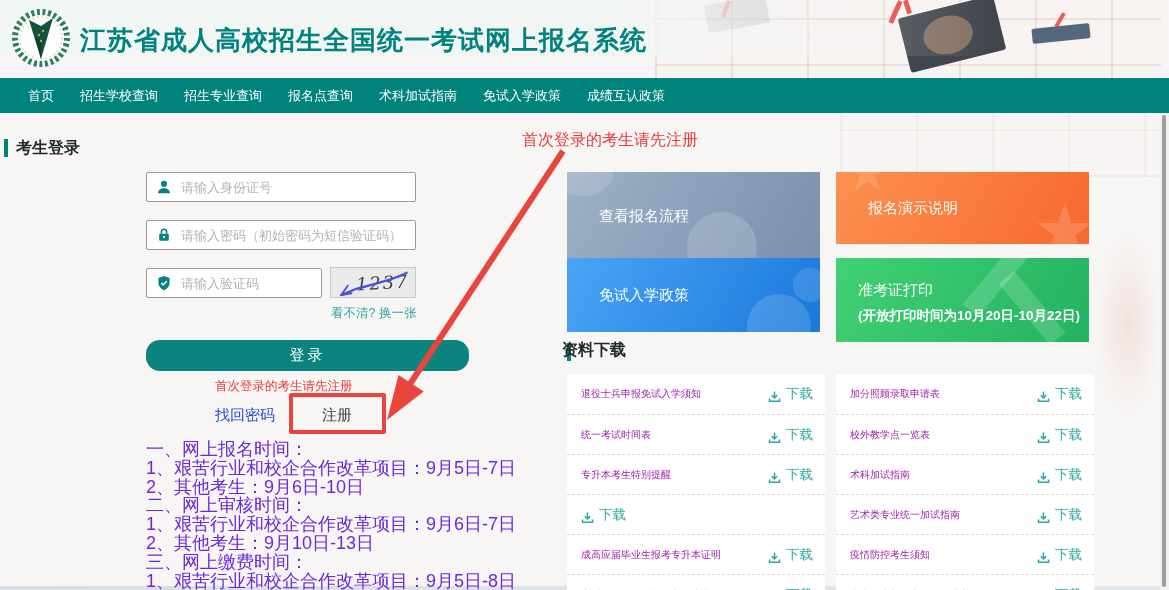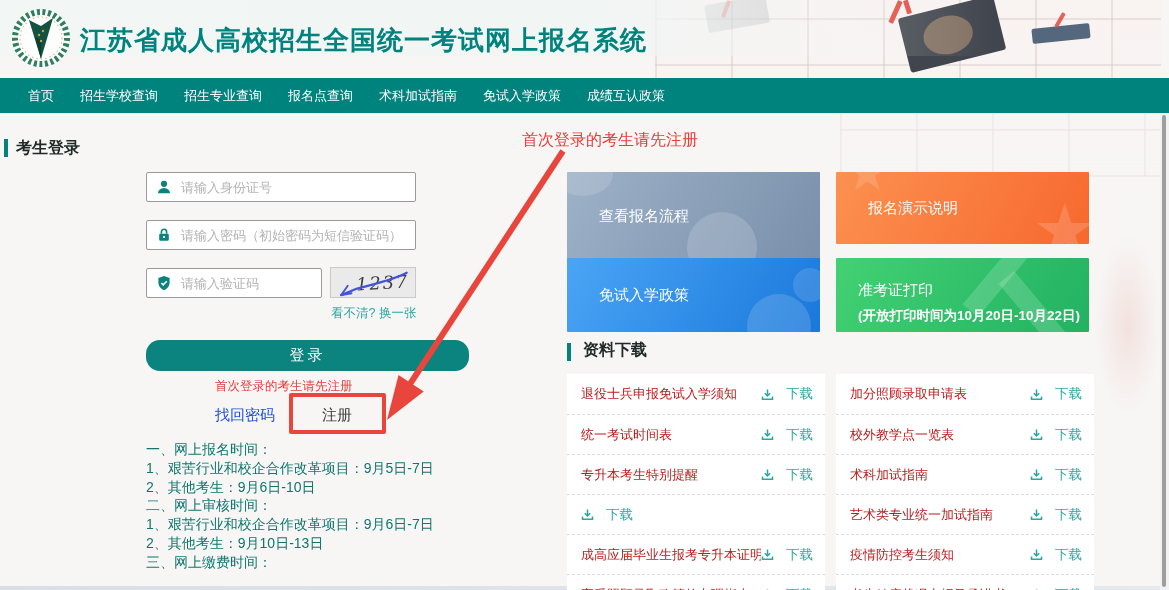--- a/index.html
+++ b/index.html
@@ -71,54 +71,54 @@
 
   .login-btn { left:146px; top:340px; width:323px; height:31px; background:#0b837e; color:#fff;
     font-size:15px; letter-spacing:3px; border:none; border-radius:14px; cursor:pointer;
     font-family:"Liberation Sans","DejaVu Sans",sans-serif; }
   .first-hint { left:215px; top:378px; font-size:12.5px; color:#e73c3c; white-space:nowrap; }
   .forgot { left:215px; top:406px; font-size:15px; color:#1d4ed8; cursor:pointer; }
   .register { left:322px; top:406px; font-size:15px; color:#3a3a3a; cursor:pointer; }
   .register-rect { left:289px; top:393px; width:97px; height:41px; border:4px solid #e8463c;
     border-radius:2px; z-index:25; pointer-events:none; }
 
-  .notice { left:146px; top:440px; font-size:14px; color:#0f766e; line-height:18.8px; white-space:nowrap; }
+  .notice { left:146px; top:440px; font-size:18px; color:#6d28d9; line-height:18.8px; white-space:nowrap; }
 
   
   .anno-text { left:522px; top:130px; font-size:16px; color:#e73c3c; z-index:30; white-space:nowrap; }
   .anno-arrow { position:absolute; left:0; top:0; z-index:30; pointer-events:none; }
 
   
   .card { position:absolute; z-index:10; width:253px; color:#fff; overflow:hidden; cursor:pointer; border-radius:1px; }
   .card .label { position:absolute; left:32px; top:50%; transform:translateY(-50%); font-size:15px; white-space:nowrap; }
   #card1 { left:567px; top:172px; height:88px; background:linear-gradient(120deg,#9db1c7,#7a90ab); }
   #card2 { left:836px; top:172px; height:72px; background:linear-gradient(120deg,#fc9150,#f7682e); }
   #card3 { left:567px; top:258px; height:74px; background:linear-gradient(120deg,#4aa5f5,#1a78db); }
-  #card4 { left:836px; top:258px; height:74px; background:linear-gradient(120deg,#42d173,#22b262); }
+  #card4 { left:836px; top:258px; height:84px; background:linear-gradient(120deg,#42d173,#22b262); }
   #card4 .label2 { position:absolute; left:22px; top:23px; font-size:15px; white-space:nowrap; }
   #card4 .sub { position:absolute; left:22px; top:49px; font-size:13.5px; font-weight:bold; white-space:nowrap; }
   .deco { position:absolute; pointer-events:none; }
   .cloud1 { left:120px; top:40px; width:70px; height:70px; border-radius:50%; background:rgba(255,255,255,.16); }
   .cloud2 { left:-14px; top:-20px; width:60px; height:44px; border-radius:50%; background:rgba(255,255,255,.14); }
   .star1 { right:-8px; bottom:-22px; font-size:72px; color:rgba(255,255,255,.16); line-height:1; }
   .star2 { left:8px; top:-26px; font-size:52px; color:rgba(255,255,255,.14); line-height:1; }
   .circ1 { left:180px; top:36px; width:64px; height:64px; border-radius:50%; background:rgba(255,255,255,.15); }
   .circ2 { left:226px; top:10px; width:34px; height:34px; border-radius:50%; background:rgba(255,255,255,.13); }
   .chev1 { left:150px; top:-18px; width:20px; height:80px; background:rgba(255,255,255,.17); transform:rotate(40deg); }
   .chev2 { left:186px; top:10px; width:20px; height:80px; background:rgba(255,255,255,.17); transform:rotate(-40deg); }
 
   
   #dl-bar { left:567px; top:343px; }
-  #dl-title { left:583px; top:340px; font-size:16px; font-weight:bold; color:#1f2a28; }
+  #dl-title { left:562px; top:340px; font-size:16px; font-weight:bold; color:#1f2a28; }
   .dl-box { position:absolute; z-index:10; top:374px; width:258px; background:#ffffff; }
   #dl-left { left:567px; } #dl-right { left:836px; }
   .dl-row { height:40px; display:flex; align-items:center; padding:0 12px 0 14px; }
   .dl-row + .dl-row { border-top:1px dashed #dcdcdc; }
-  .dl-name { flex:1; font-size:13px; color:#b91c1c; white-space:nowrap; overflow:hidden; }
-  .dl-link { display:flex; align-items:center; gap:12px; color:#2aa7a2; font-size:13.5px; cursor:pointer; white-space:nowrap; }
+  .dl-name { flex:1; font-size:10px; color:#a21caf; white-space:nowrap; overflow:hidden; }
+  .dl-link { display:flex; align-items:flex-end; gap:5px; color:#2aa7a2; font-size:13.5px; cursor:pointer; white-space:nowrap; }
 </style>
 </head>
 <body>
 
 <div class="page">
 
   <div class="bg-photo bld bld1"></div>
   <div class="bg-photo bld bld2"></div>
   <div class="bg-photo cap1"></div>
   <div class="bg-photo cap2"></div>
@@ -201,20 +201,21 @@
   <div class="z register-rect"></div>
 
   <div class="z notice">
     <div>一、网上报名时间：</div>
     <div>1、艰苦行业和校企合作改革项目：9月5日-7日</div>
     <div>2、其他考生：9月6日-10日</div>
     <div>二、网上审核时间：</div>
     <div>1、艰苦行业和校企合作改革项目：9月6日-7日</div>
     <div>2、其他考生：9月10日-13日</div>
     <div>三、网上缴费时间：</div>
+    <div>1、艰苦行业和校企合作改革项目：9月5日-8日</div>
   </div>
 
   <div class="z anno-text">首次登录的考生请先注册</div>
   <svg class="anno-arrow" width="1169" height="590" viewBox="0 0 1169 590">
     <line x1="563" y1="151" x2="410" y2="384" stroke="#e8463c" stroke-width="6"></line>
     <polygon points="387,420 398.5,375 423.7,391.4" fill="#e8463c"></polygon>
   </svg>
 
   <div class="card" id="card1">
     <div class="deco cloud1"></div>

